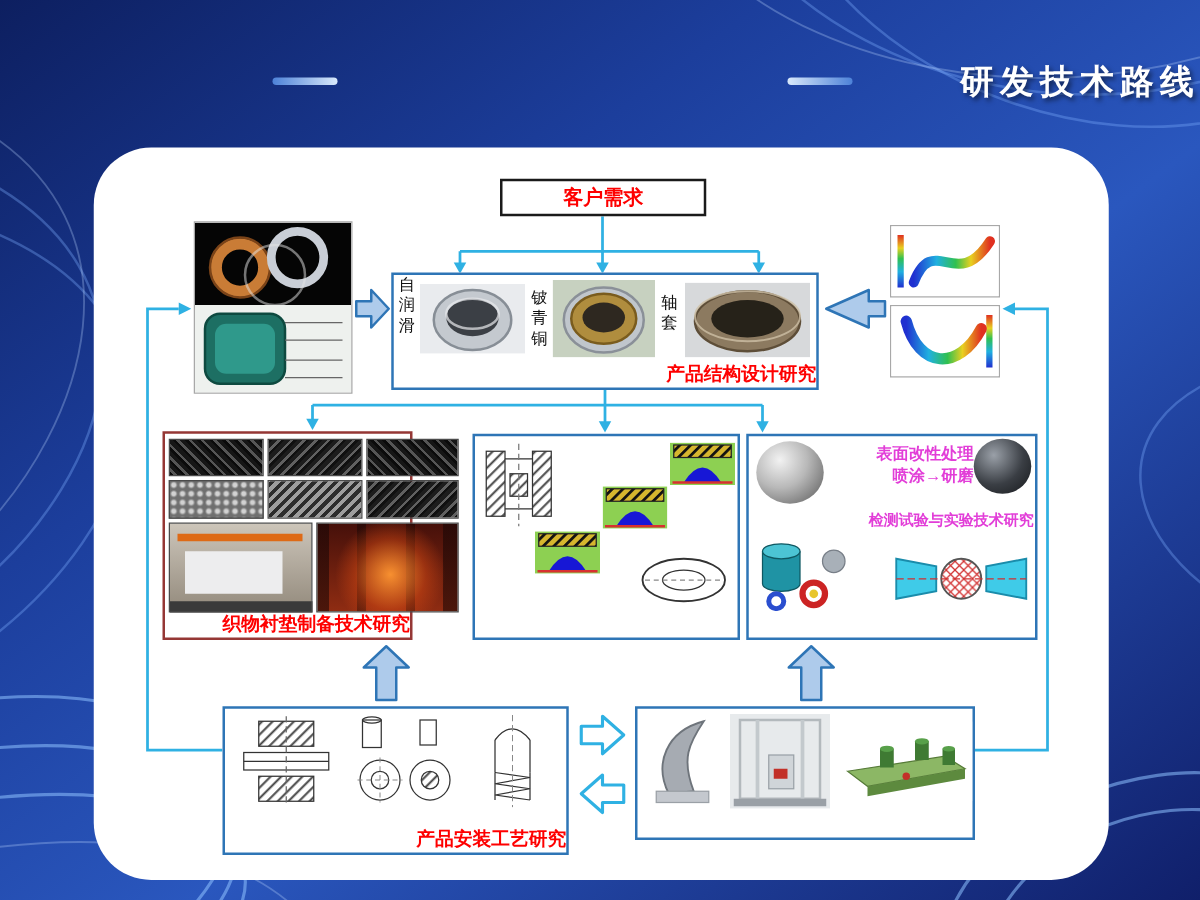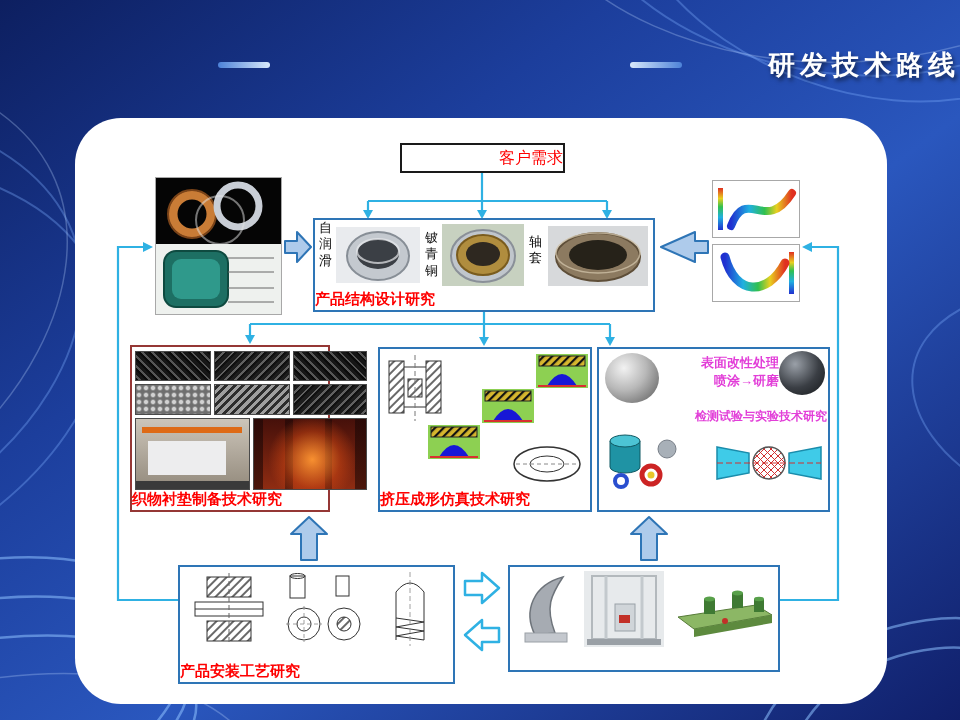--- a/index.html
+++ b/index.html
@@ -9,31 +9,31 @@
   .slide-title{position:absolute;top:47px;left:0;width:100%;text-align:right;color:#ffffff;
     font-size:27px;font-weight:bold;letter-spacing:5px;text-shadow:2px 3px 4px rgba(0,0,0,.55)}
   .divider{position:absolute;top:62px;width:52px;height:6px;border-radius:3px}
   .divider.left{left:218px;background:linear-gradient(90deg,#4d82d8,#d9e9fb)}
   .divider.right{left:630px;background:linear-gradient(90deg,#d9e9fb,#4d82d8)}
   .panel{position:absolute;left:75px;top:118px;width:812px;height:586px;background:#fff;border-radius:46px}
   .connectors{position:absolute;left:0;top:0;z-index:1}
   .box{position:absolute;background:#fff;z-index:2}
   .bblue{border:2px solid #2e75b6}
   .customer{left:325px;top:25px;width:165px;height:30px;border:2px solid #1a1a1a;display:flex;
-    align-items:center;justify-content:flex-end;color:#fe0000;font-weight:normal;font-size:16px}
+    align-items:center;justify-content:center;color:#fe0000;font-weight:bold;font-size:16px}
   .design{left:238px;top:100px;width:342px;height:94px}
   .leftimg{left:80px;top:59px;width:127px;height:138px;border:1px solid #a8a8a8}
   .fea{width:88px;height:58px;border:1px solid #a8a8a8;left:637px}
   .fea1{top:62px}.fea2{top:126px}
   .fabric{left:55px;top:227px;width:200px;height:167px;border:2px solid #953735}
   .extrusion{left:303px;top:229px;width:214px;height:165px}
   .precision{left:522px;top:229px;width:233px;height:165px}
   .install{left:103px;top:447px;width:277px;height:119px}
   .test{left:433px;top:447px;width:272px;height:107px}
-  .cap{position:absolute;bottom:1px;left:0;width:100%;text-align:left;color:#fe0000;
+  .cap{position:absolute;bottom:1px;left:0;width:100%;text-align:right;color:#fe0000;
     font-weight:bold;font-size:15px;white-space:nowrap}
   .vlabel{position:absolute;width:15px;font-size:13px;line-height:1.25;color:#111;word-break:break-all}
   .note{position:absolute;color:#e23ed8;font-weight:bold;text-align:right;line-height:1.25}
   .img{position:absolute;overflow:hidden}
   .tile{position:absolute;border:1px solid #4a4a4a}
   .sphere{position:absolute;border-radius:50%}
   .sphere-gray{left:6px;top:4px;width:54px;height:50px;
     background:radial-gradient(circle at 35% 30%,#f2f2f2,#b8b8b8 45%,#707070 85%,#4a4a4a)}
   .sphere-dark{left:180px;top:2px;width:46px;height:44px;
     background:radial-gradient(circle at 35% 30%,#9aa0a8,#3a3e44 55%,#15171a)}
@@ -268,21 +268,20 @@
           </svg>
       </div>
       <div class="img" style="left:130px;top:94px;width:74px;height:42px">
         <svg width="74" height="42" viewBox="0 0 74 42">
           <rect width="74" height="42" fill="#fff"></rect>
           <ellipse cx="37" cy="21" rx="33" ry="17" fill="none" stroke="#333" stroke-width="1.5"></ellipse>
           <ellipse cx="37" cy="21" rx="17" ry="8" fill="none" stroke="#333"></ellipse>
           <path d="M6,21 H68" stroke="#888" stroke-dasharray="4 3"></path>
         </svg>
       </div>
-      <div class="cap">挤压成形仿真技术研究</div>
     </div>
 
     <div class="box precision bblue">
       <div class="sphere sphere-gray"></div>
       <div class="sphere sphere-dark"></div>
       <div class="note" style="left:60px;top:6px;width:120px;font-size:13px">表面改性处理</div>
       <div class="note" style="left:60px;top:24px;width:120px;font-size:13px">喷涂→研磨</div>
       <div class="note" style="left:48px;top:60px;width:180px;font-size:12px">检测试验与实验技术研究</div>
       <div class="img" style="left:4px;top:80px;width:76px;height:60px">
         <svg width="76" height="60" viewBox="0 0 76 60">

